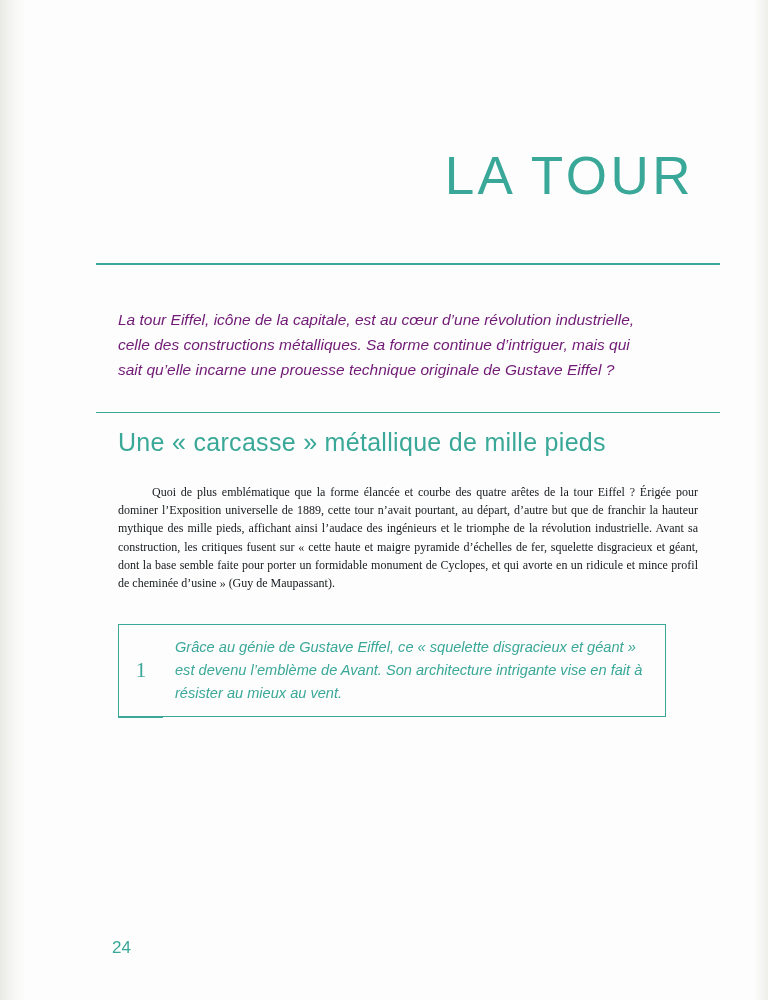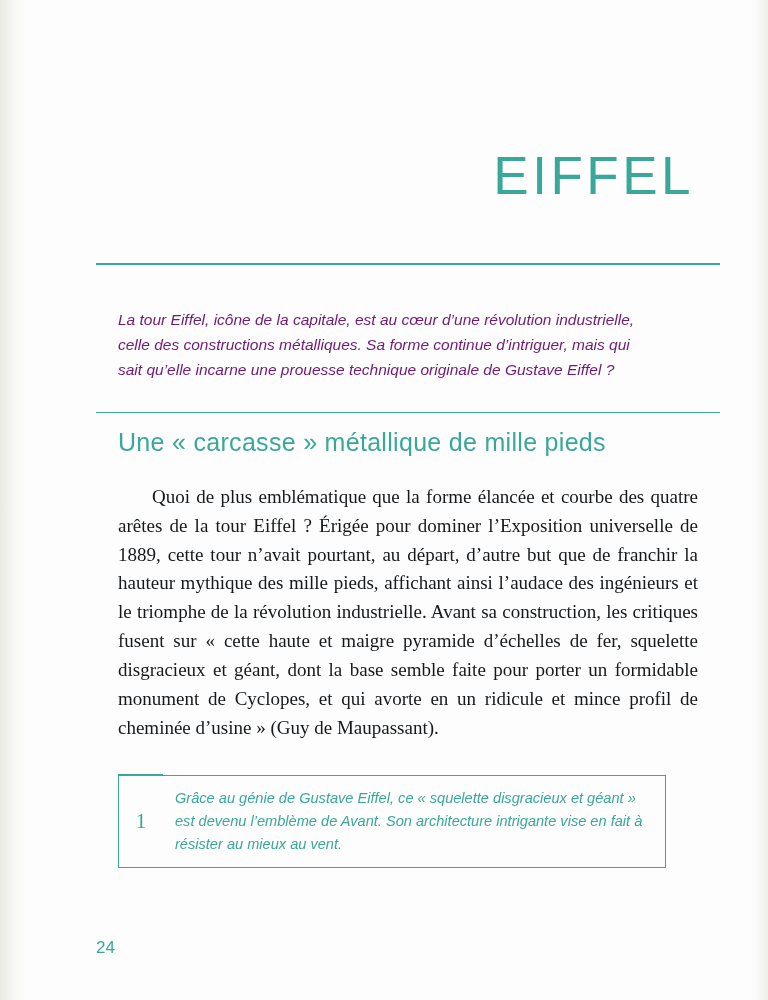--- a/index.html
+++ b/index.html
@@ -97,21 +97,21 @@
     font-family: "Liberation Sans", sans-serif;
     font-weight: 300;
     font-size: 25px;
     letter-spacing: 0.3px;
     margin: 15px 0 0 22px;
   }
 
   
   .body-text {
     margin: 26px 14px 0 22px;
-    font-size: 19px;
+    font-size: 12px;
     line-height: 1.52;
     text-align: justify;
     text-indent: 34px;
     color: #15191c;
     font-family: "Liberation Serif", serif;
   }
 
   
   .caption-box {
     margin: 32px 46px 0 22px;
@@ -141,35 +141,35 @@
     font-family: "Liberation Sans", sans-serif;
     font-style: italic;
     font-size: 14.6px;
     line-height: 1.58;
     padding: 11px 14px 11px 12px;
   }
 
   
   .folio {
     position: absolute;
-    left: 96px;
+    left: 112px;
     bottom: 42px;
     color: #3aa898;
     font-family: "Liberation Sans", sans-serif;
     font-size: 17px;
   }
 </style>
 </head>
 <body>
 
 <div class="page">
   <div class="content">
 
     <div class="title-block">
-      <div class="title-line">EIFFEL</div>
+      <div class="title-line">LA TOUR</div>
     </div>
 
     <div class="rule rule-top"></div>
 
     <p class="intro">La tour Eiffel, icône de la capitale, est au cœur d’une révolution industrielle, celle des constructions métalliques. Sa forme continue d’intriguer, mais qui sait qu’elle incarne une prouesse technique originale de Gustave Eiffel ?</p>
 
     <div class="rule rule-bottom thin"></div>
 
     <h2 class="section-heading">Une « carcasse » métallique de mille pieds</h2>
 

